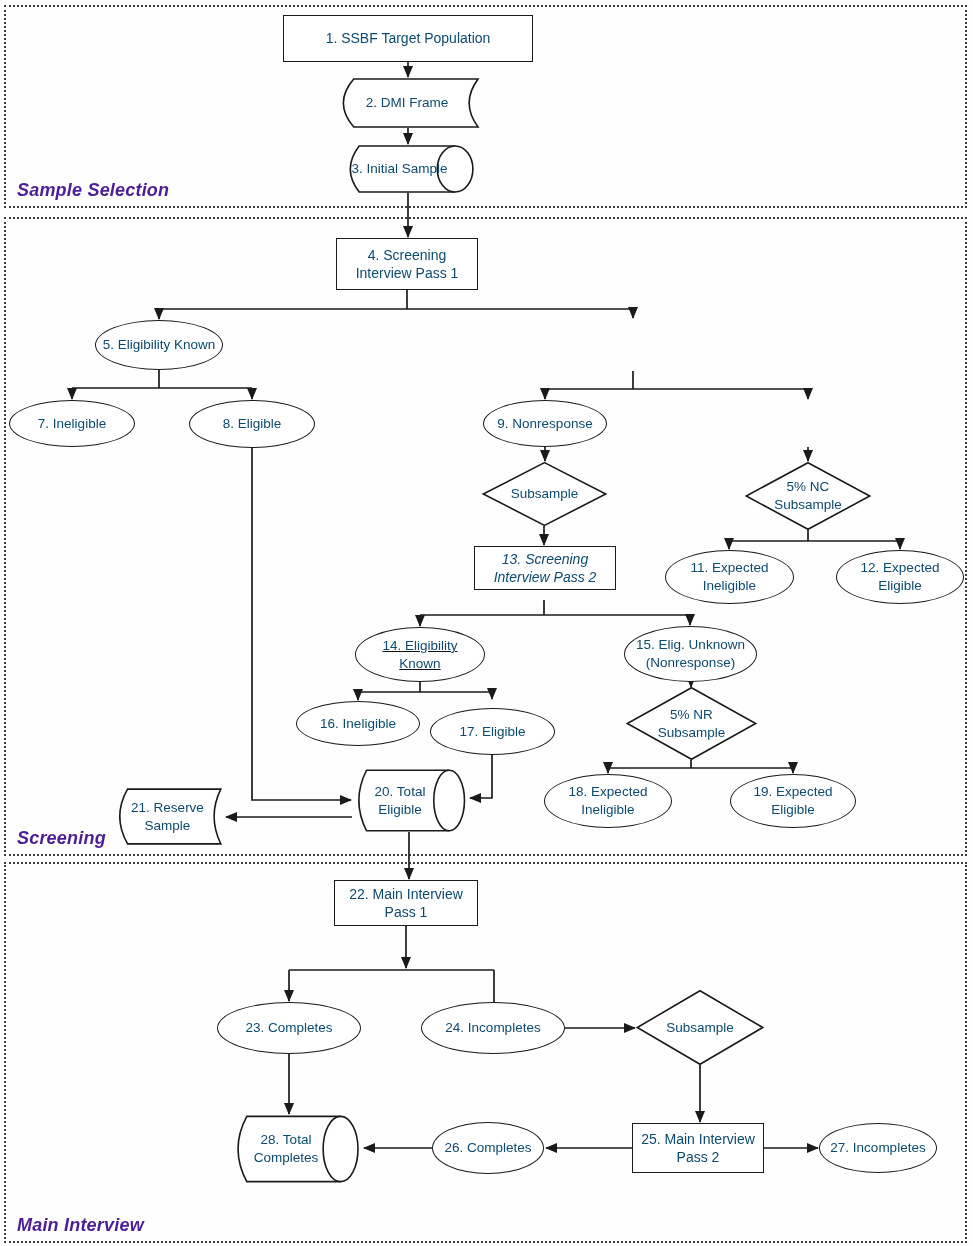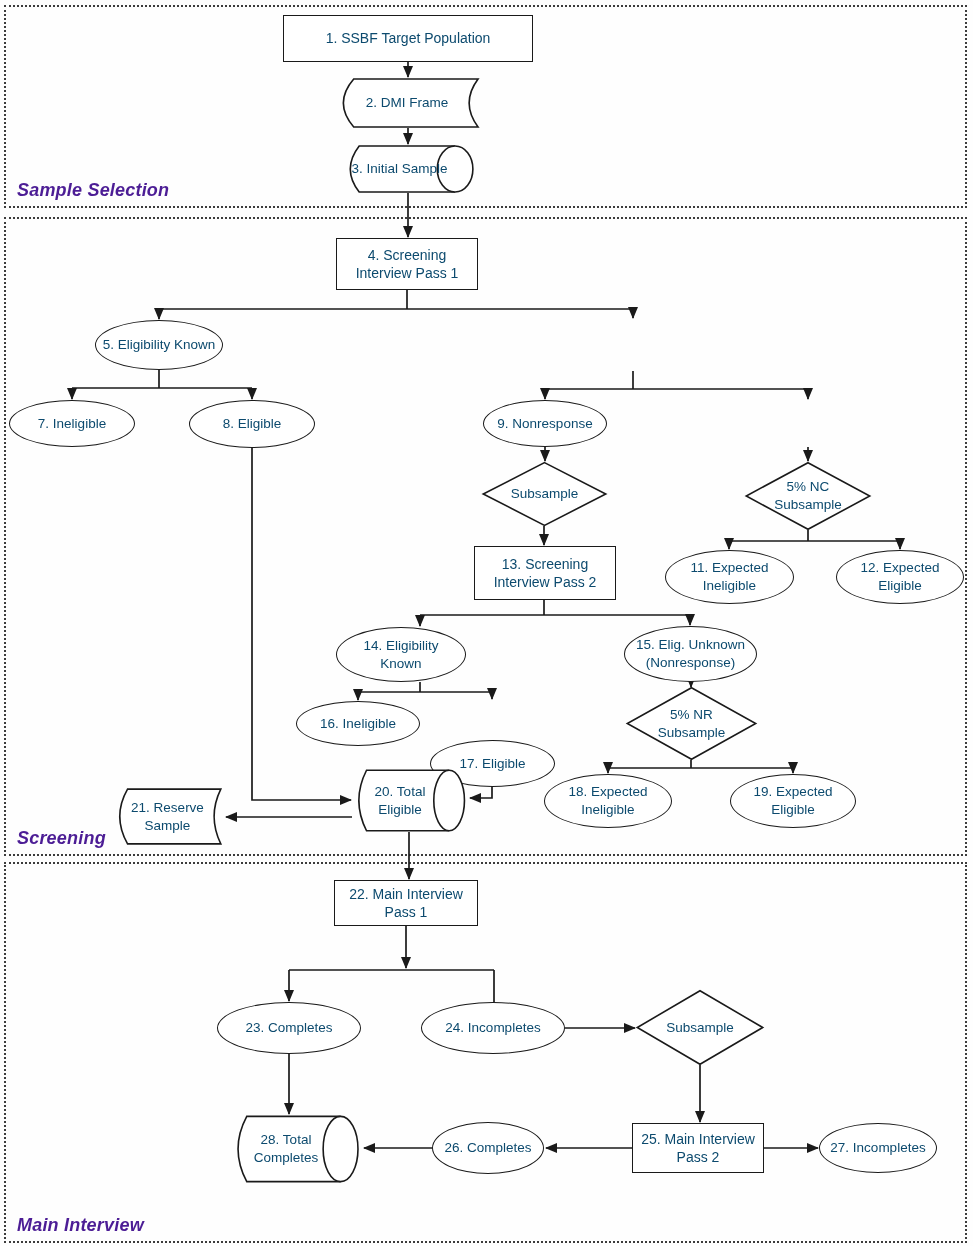--- a/index.html
+++ b/index.html
@@ -154,46 +154,46 @@
     <span class="lbl">Subsample</span>
   </div>
   <div class="node" style="left:745px;top:462px;width:126px;height:68px;">
     <svg class="shape-svg" viewBox="0 0 100 100" preserveAspectRatio="none">
       <polygon points="50,1 99,50 50,99 1,50"></polygon>
     </svg>
     <span class="lbl">5% NC
 Subsample</span>
   </div>
 
-  <div class="node rect" style="left:474px;top:546px;width:142px;height:54px;">
+  <div class="node rect" style="left:474px;top:546px;width:142px;height:44px;font-style:italic;">
     <span class="lbl">13. Screening
 Interview Pass 2</span>
   </div>
   <div class="node ellipse" style="left:665px;top:550px;width:129px;height:54px;">
     <span class="lbl">11. Expected
 Ineligible</span>
   </div>
   <div class="node ellipse" style="left:836px;top:550px;width:128px;height:54px;">
     <span class="lbl">12. Expected
 Eligible</span>
   </div>
 
-  <div class="node ellipse" style="left:336px;top:627px;width:130px;height:55px;">
+  <div class="node ellipse" style="left:355px;top:627px;width:130px;height:55px;text-decoration:underline;">
     <span class="lbl">14. Eligibility
 Known</span>
   </div>
   <div class="node ellipse" style="left:624px;top:626px;width:133px;height:56px;">
     <span class="lbl">15. Elig. Unknown
 (Nonresponse)</span>
   </div>
 
   <div class="node ellipse" style="left:296px;top:701px;width:124px;height:45px;">
     <span class="lbl">16. Ineligible</span>
   </div>
-  <div class="node ellipse" style="left:430px;top:740px;width:125px;height:47px;">
+  <div class="node ellipse" style="left:430px;top:708px;width:125px;height:47px;">
     <span class="lbl">17. Eligible</span>
   </div>
 
   <div class="node" style="left:626px;top:687px;width:131px;height:73px;">
     <svg class="shape-svg" viewBox="0 0 100 100" preserveAspectRatio="none">
       <polygon points="50,1 99,50 50,99 1,50"></polygon>
     </svg>
     <span class="lbl">5% NR
 Subsample</span>
   </div>

